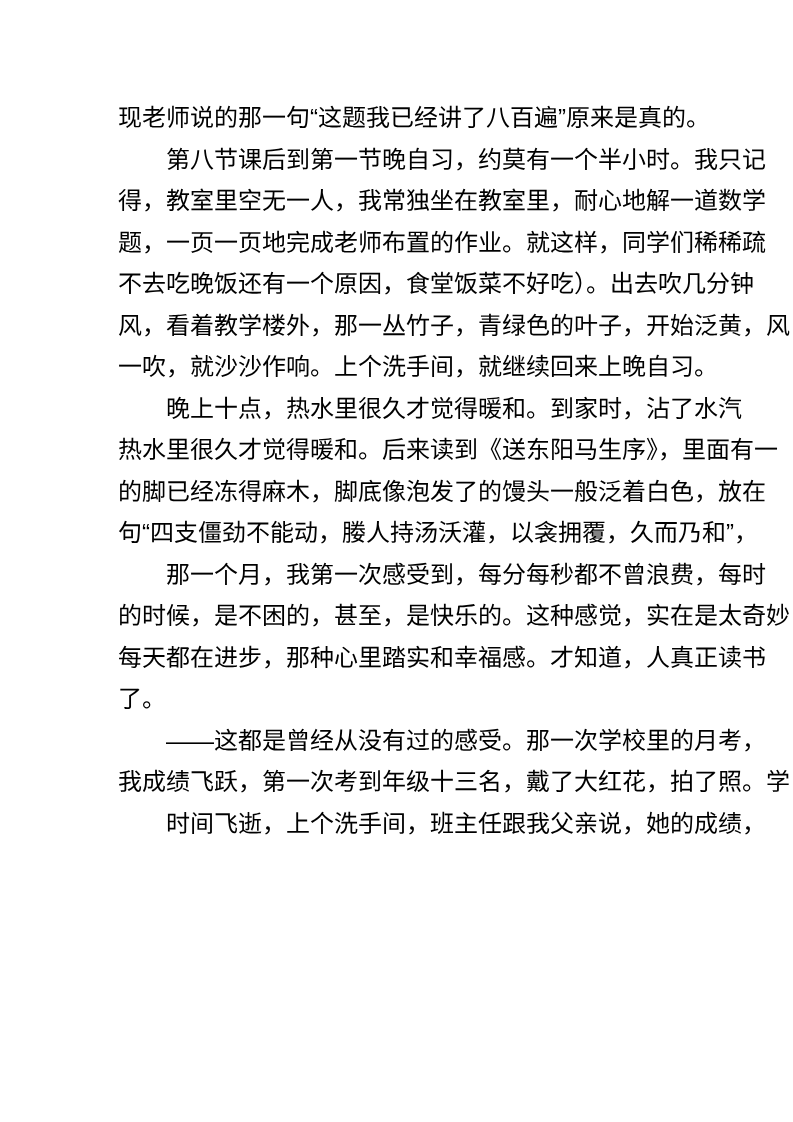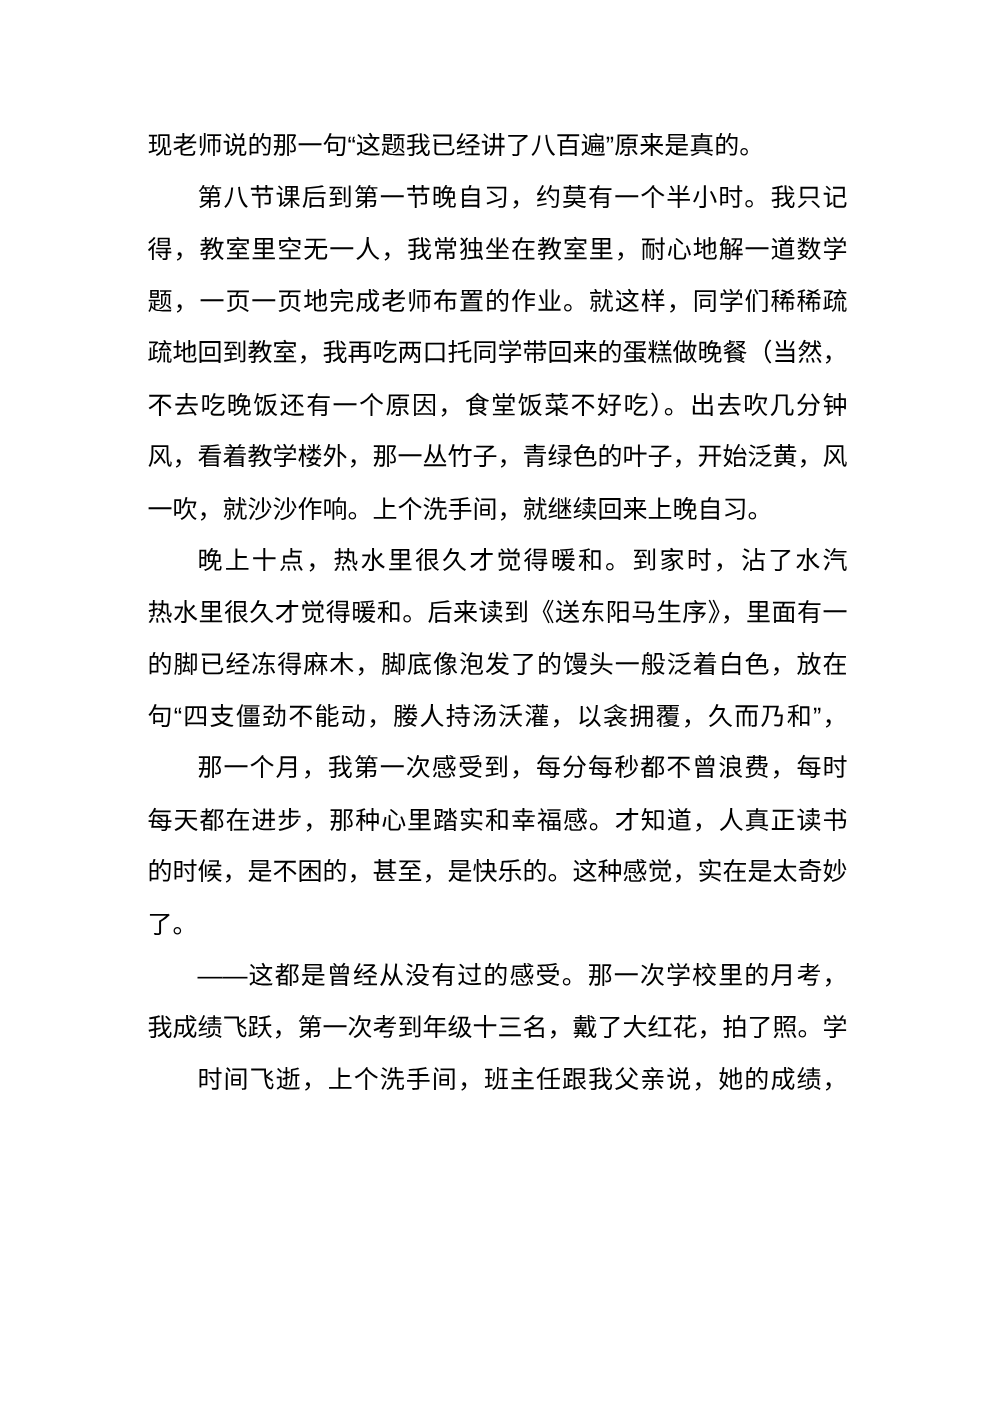--- a/index.html
+++ b/index.html
@@ -23,21 +23,21 @@
     background: #ffffff;
   }
   .text-block {
     position: absolute;
     left: 118px;
     top: 97px;
     width: 560px;
     color: #000000;
   }
   .line {
-    font-size: 20px;
+    font-size: 24px;
     line-height: 41.5px;
     height: 41.5px;
     color: #000000;
     text-align: justify;
     text-align-last: justify;
     text-justify: inter-character;
     white-space: nowrap;
     overflow: visible;
   }
   .line.end {
@@ -50,29 +50,28 @@
 </head>
 <body>
 
 <div class="page">
   <div class="text-block">
 
   <div class="line end">现老师说的那一句“这题我已经讲了八百遍”原来是真的。</div>
       <div class="line indent">第八节课后到第一节晚自习，约莫有一个半小时。我只记</div>
       <div class="line">得，教室里空无一人，我常独坐在教室里，耐心地解一道数学</div>
       <div class="line">题，一页一页地完成老师布置的作业。就这样，同学们稀稀疏</div>
-      <div class="line">疏地回到教室，我再吃两口托同学带回来的蛋糕做晚餐（当然，</div>
       <div class="line">不去吃晚饭还有一个原因，食堂饭菜不好吃）。出去吹几分钟</div>
       <div class="line">风，看着教学楼外，那一丛竹子，青绿色的叶子，开始泛黄，风</div>
       <div class="line end">一吹，就沙沙作响。上个洗手间，就继续回来上晚自习。</div>
       <div class="line indent">晚上十点，热水里很久才觉得暖和。到家时，沾了水汽</div>
       <div class="line">热水里很久才觉得暖和。后来读到《送东阳马生序》，里面有一</div>
       <div class="line">的脚已经冻得麻木，脚底像泡发了的馒头一般泛着白色，放在</div>
       <div class="line">句“四支僵劲不能动，媵人持汤沃灌，以衾拥覆，久而乃和”，</div>
       <div class="line indent">那一个月，我第一次感受到，每分每秒都不曾浪费，每时</div>
+      <div class="line">的时候，是不困的，甚至，是快乐的。这种感觉，实在是太奇妙</div>
       <div class="line">每天都在进步，那种心里踏实和幸福感。才知道，人真正读书</div>
-      <div class="line">的时候，是不困的，甚至，是快乐的。这种感觉，实在是太奇妙</div>
       <div class="line end">了。</div>
       <div class="line indent">——这都是曾经从没有过的感受。那一次学校里的月考，</div>
       <div class="line">我成绩飞跃，第一次考到年级十三名，戴了大红花，拍了照。学</div>
       <div class="line indent">时间飞逝，上个洗手间，班主任跟我父亲说，她的成绩，</div>
     </div>
 </div>
 
 </body></html>

